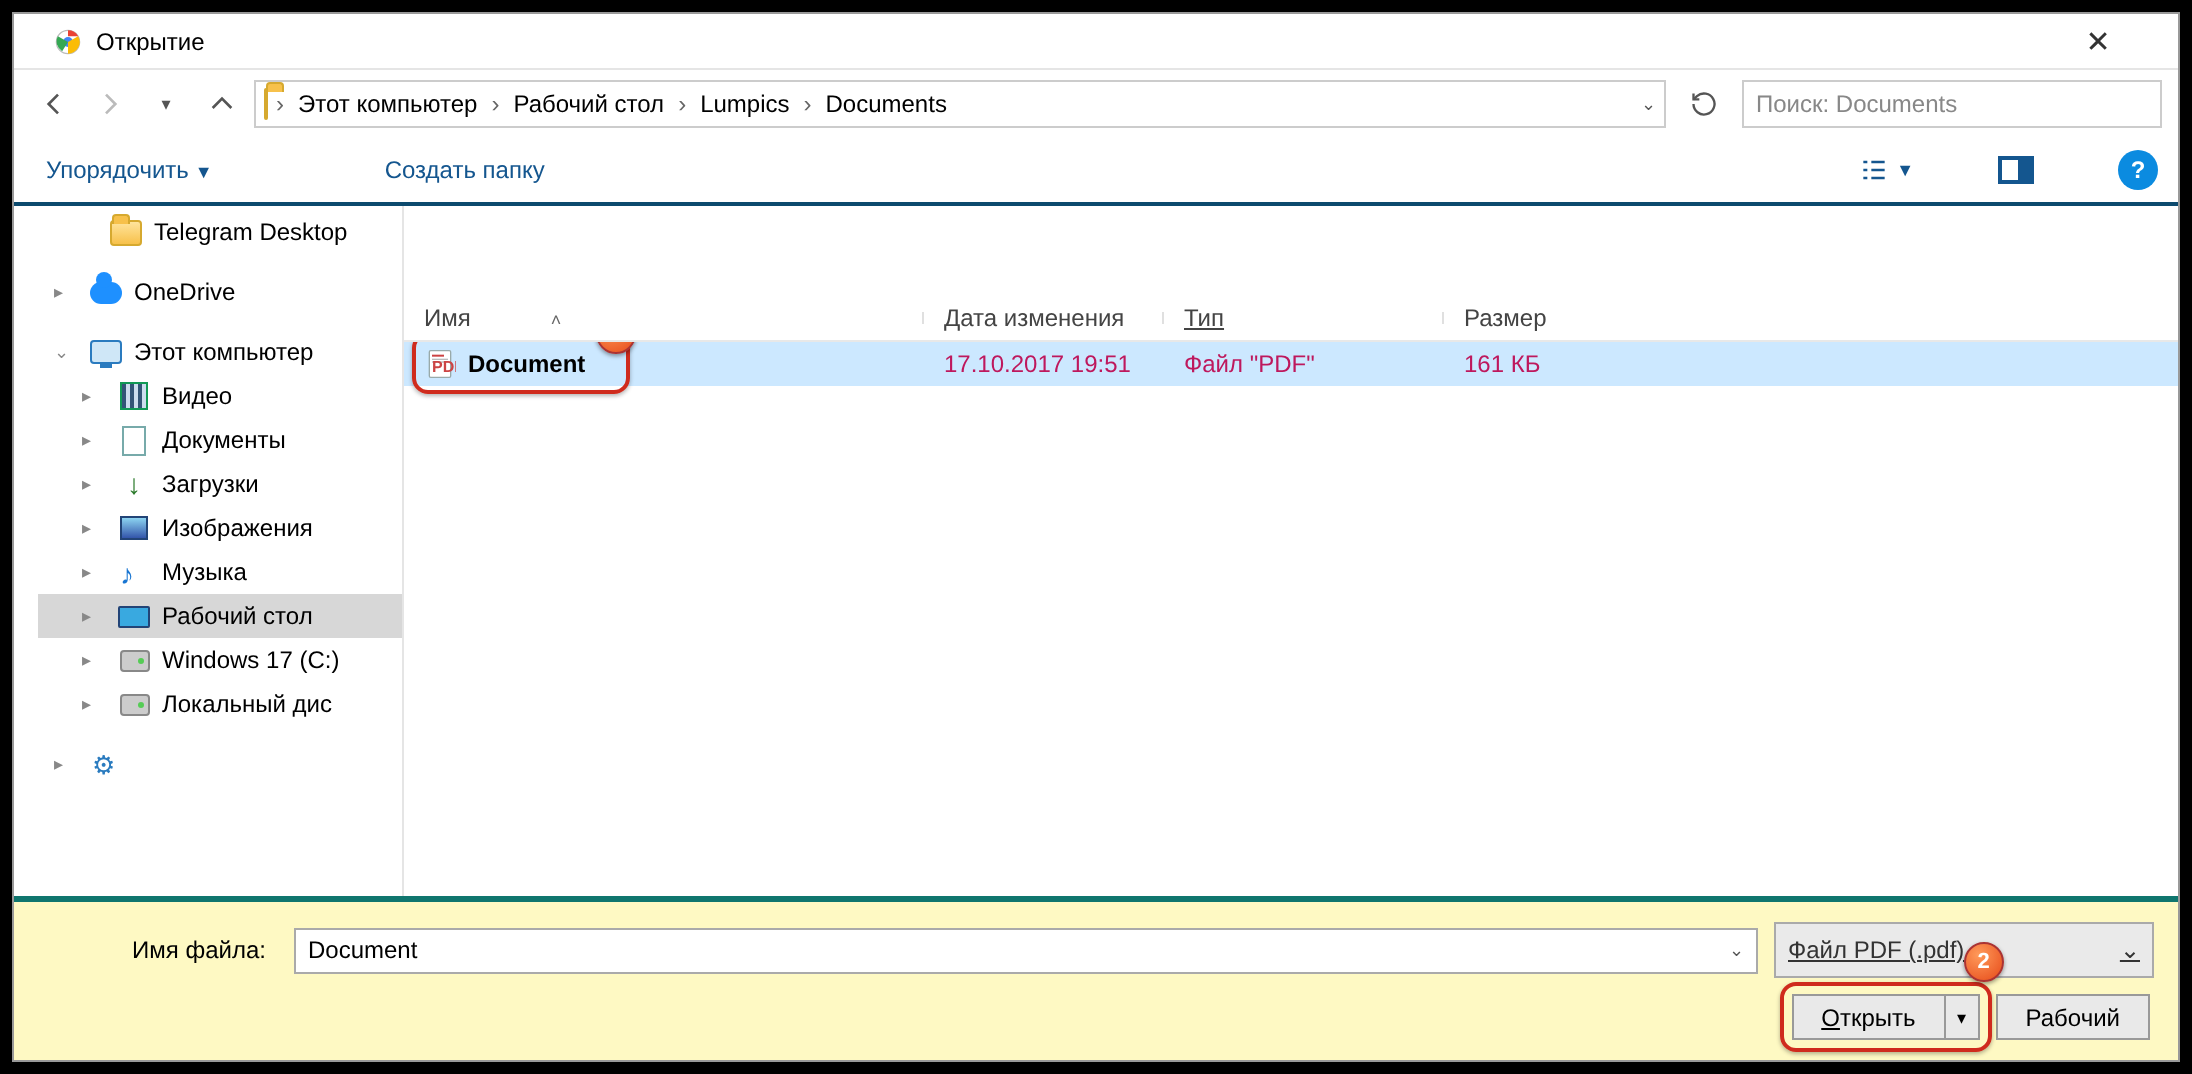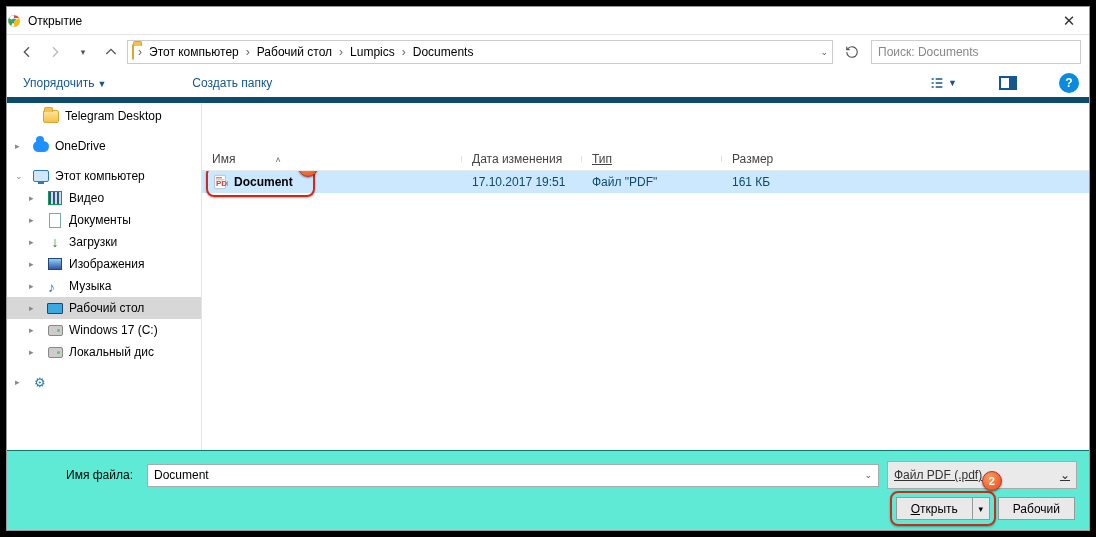--- a/index.html
+++ b/index.html
@@ -1,82 +1,82 @@
 <!DOCTYPE html>
 <html><head>
 <meta charset="utf-8">
 <style>
 * { box-sizing: border-box; margin: 0; padding: 0; font-family: "Segoe UI", Tahoma, sans-serif; font-size: 12px; }
 body { background: #000; display: flex; align-items: center; justify-content: center; width: 1096px; height: 537px; }
 .frame { width: 1096px; height: 537px; background: #000; padding: 6px; }
 .dialog { width: 1084px; height: 525px; background: #fff; border: 1px solid #999; display: flex; flex-direction: column; }
 
 
-.titlebar { height: 28px; display: flex; align-items: center; padding: 0 0; border-bottom: 1px solid #e5e5e5; }
+.titlebar { height: 28px; display: flex; align-items: center; padding: 0 20px; border-bottom: 1px solid #e5e5e5; }
 .titlebar .app-icon { width: 14px; height: 14px; margin-right: 7px; }
 .titlebar .title { flex: 1; color: #000; }
 .titlebar .close { width: 40px; text-align: center; font-size: 15px; color: #333; cursor: pointer; }
 
 
 .navrow { height: 34px; display: flex; align-items: center; padding: 4px 8px; gap: 4px; }
 .nav-btn { width: 24px; height: 24px; display: flex; align-items: center; justify-content: center; color: #555; cursor: pointer; }
 .nav-btn.disabled { color: #bbb; }
 .nav-btn svg { width: 16px; height: 16px; }
 .address { flex: 1; height: 24px; border: 1px solid #ccc; display: flex; align-items: center; padding: 0 4px; gap: 2px; background: #fff; }
 .crumb { padding: 0 3px; color: #000; cursor: pointer; white-space: nowrap; }
 .crumb-sep { color: #666; padding: 0 2px; }
 .address .spacer { flex: 1; }
 .addr-tools { display: flex; gap: 2px; margin-left: 4px; }
 .addr-tool { width: 22px; height: 22px; display: flex; align-items: center; justify-content: center; color: #555; cursor: pointer; }
 .search { width: 210px; height: 24px; border: 1px solid #ccc; display: flex; align-items: center; padding: 0 6px; color: #888; margin-left: 4px; }
 
 
-.toolbar { height: 34px; display: flex; align-items: center; padding: 0 10px; border-bottom: 6px solid #0c4a6e; gap: 28px; }
+.toolbar { height: 34px; display: flex; align-items: center; padding: 0 10px; border-bottom: 2px solid #0c4a6e; gap: 28px; }
 .tool-link { color: #14568f; cursor: pointer; padding: 4px 6px; }
 .tool-link .caret { margin-left: 3px; font-size: 9px; }
 .toolbar .gap { width: 18px; }
 .toolbar .stretch { flex: 1; }
 .view-btn { display: flex; align-items: center; gap: 3px; color: #14568f; cursor: pointer; padding: 3px 5px; border: 1px solid transparent; }
 .view-btn svg { width: 16px; height: 16px; }
 .preview-toggle { width: 18px; height: 14px; border: 2px solid #14568f; margin: 0 8px; cursor: pointer; position: relative; }
 .preview-toggle::after { content: ""; position: absolute; right: 0; top: 0; bottom: 0; width: 6px; background: #14568f; }
 .help-btn { width: 20px; height: 20px; border-radius: 50%; background: #0b8be0; color: #fff; display: flex; align-items: center; justify-content: center; font-weight: bold; cursor: pointer; margin-left: 6px; }
 
 
 .body { flex: 1; display: flex; min-height: 0; }
-.sidebar { width: 195px; border-right: 1px solid #e5e5e5; overflow: hidden; padding-top: 2px; }
+.sidebar { width: 195px; border-right: 1px solid #e5e5e5; overflow: hidden; padding-top: 2px; padding-left: 12px; }
 .tree-item { height: 22px; display: flex; align-items: center; padding-left: 22px; gap: 6px; cursor: pointer; white-space: nowrap; }
 .tree-item.level2 { padding-left: 36px; }
 .tree-item .caret-icon { width: 10px; color: #888; font-size: 9px; margin-left: -14px; margin-right: 2px; }
 .tree-item.selected { background: #d7d7d7; }
 .tree-item .t-icon { width: 16px; height: 16px; display: flex; align-items: center; justify-content: center; }
 .tree-item .t-label { color: #000; }
 
 .content { flex: 1; display: flex; flex-direction: column; margin-top: 44px; }
 .col-headers { height: 24px; display: flex; align-items: center; border-bottom: 1px solid #e8e8e8; color: #444; }
 .col-headers > div { padding: 0 10px; position: relative; }
 .col-headers > div:not(:last-child)::after { content: ""; position: absolute; right: 0; top: 4px; bottom: 4px; width: 1px; background: #e0e0e0; }
 .col-name { width: 260px; }
 .col-date { width: 120px; }
 .col-type { width: 140px; text-decoration: underline; }
 .col-size { width: 110px; }
 .sort-ind { display: inline-block; margin-left: 40px; font-size: 9px; color: #666; }
 
 .file-list { flex: 1; overflow: auto; }
 .file-row { height: 22px; display: flex; align-items: center; }
 .file-row.selected { background: #cce8ff; }
-.file-row .cell { padding: 0 10px; color: #0c4a6e; }
+.file-row .cell { padding: 0 10px; color: #be185d; }
 .file-row .cell.name-cell { width: 260px; display: flex; align-items: center; gap: 6px; color: #000; }
 .file-row .cell.date-cell { width: 120px; }
 .file-row .cell.type-cell { width: 140px; }
 .file-row .cell.size-cell { width: 110px; text-align: left; }
 .pdf-icon { width: 16px; height: 16px; }
 
 
-.footer { padding: 10px 12px 10px 12px; background: #5eead4; display: flex; flex-direction: column; gap: 8px; border-top: 1px solid #0f766e; }
+.footer { padding: 10px 12px 10px 12px; background: #fef9c3; display: flex; flex-direction: column; gap: 8px; border-top: 3px solid #0f766e; }
 .footrow1 { display: flex; align-items: center; gap: 8px; }
 .footrow1 .fname-lbl { width: 120px; text-align: right; padding-right: 6px; }
 .fname-input { flex: 1; height: 23px; border: 1px solid #aaa; background: #fff; padding: 0 6px 0 6px; display: flex; align-items: center; justify-content: space-between; }
 .fname-input .dd { color: #555; font-size: 9px; }
 .filter { width: 190px; height: 23px; border: 1px solid #aaa; background: #eaeaea; padding: 13px 6px; display: flex; align-items: center; justify-content: space-between; color: #333; text-decoration: underline; }
 .footrow2 { display: flex; justify-content: flex-end; gap: 8px; padding-right: 2px; }
 .btn { height: 23px; border: 1px solid #999; background: #e9e9e9; padding: 0 14px; display: flex; align-items: center; justify-content: center; cursor: pointer; color: #000; }
 .btn-split { display: flex; }
 .btn-split .btn-main { border-right: none; }
 .btn-split .btn-dd { width: 18px; padding: 0; border-left: 1px solid #999; font-size: 9px; }

